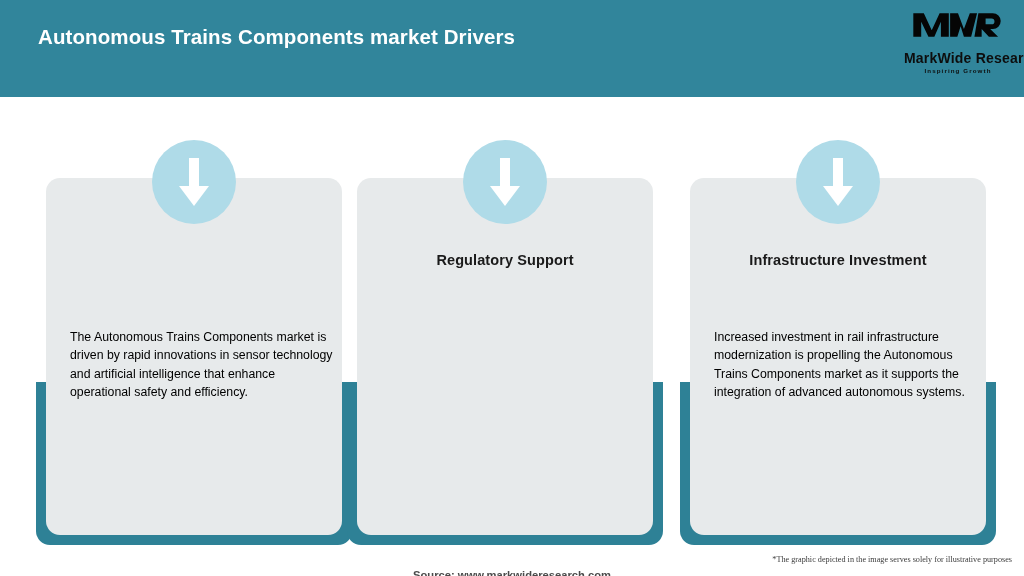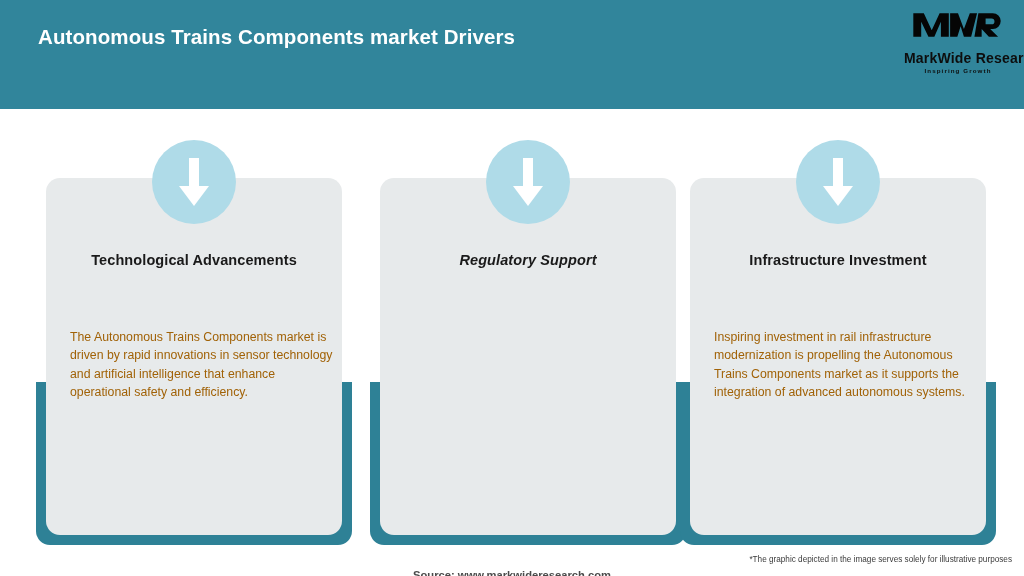--- a/index.html
+++ b/index.html
@@ -15,21 +15,21 @@
     overflow: hidden;
     position: relative;
   }
 
   
   .header {
     position: absolute;
     left: 0;
     top: 0;
     width: 1024px;
-    height: 109px;
+    height: 97px;
     background: #31859B;
   }
   .header-title {
     position: absolute;
     left: 38px;
     top: 25px;
     font-size: 20.5px;
     font-weight: bold;
     color: #ffffff;
     letter-spacing: 0.1px;
@@ -78,21 +78,21 @@
     width: 1024px;
     height: 576px;
   }
   .card-wrap {
     position: absolute;
     top: 140px;
     width: 316px;
     height: 410px;
   }
   .card-wrap.c0 { left: 36px; }
-  .card-wrap.c1 { left: 370px; font-style: italic; }
+  .card-wrap.c1 { left: 347px; }
   .card-wrap.c2 { left: 680px; }
 
   
   .frame {
     position: absolute;
     left: 0;
     top: 242px;
     width: 316px;
     height: 163px;
     background: #2E8196;
@@ -140,21 +140,21 @@
     color: #1a1a1a;
     letter-spacing: 0.1px;
   }
   .card-body {
     position: absolute;
     left: 34px;
     top: 188px;
     width: 268px;
     font-size: 12.3px;
     line-height: 18.3px;
-    color: #a16207;
+    color: #000000;
     text-align: left;
   }
 
   
   .source {
     position: absolute;
     left: 0;
     top: 553px;
     width: 1024px;
     text-align: center;
@@ -163,20 +163,21 @@
     color: #4a4a4a;
     margin-top: 16px;
   }
   .disclaimer {
     position: absolute;
     right: 12px;
     top: 555px;
     font-size: 8.2px;
     color: #3b3b3b;
     white-space: nowrap;
+    font-family: Liberation Serif, serif;
   }
 </style>
 </head>
 <body>
 
 <div class="header">
   <div class="header-title">Autonomous Trains Components market Drivers</div>
 
   <div class="logo">
     <svg class="logo-mark" viewBox="0 0 140 44">
@@ -194,21 +195,20 @@
 <div class="cards">
 
   <div class="card-wrap c0">
     <div class="frame"></div>
     <div class="panel"></div>
     <div class="badge">
       <svg viewBox="0 0 36 52">
           <polygon fill="#FFFFFF" points="13,2 23,2 23,30 33,30 18,50 3,30 13,30"></polygon>
         </svg>
     </div>
-    <div class="card-title">Technological Advancements</div>
     <div class="card-body">The Autonomous Trains Components market is driven by rapid innovations in sensor technology and artificial intelligence that enhance operational safety and efficiency.</div>
   </div>
 
   <div class="card-wrap c1">
     <div class="frame"></div>
     <div class="panel"></div>
     <div class="badge">
       <svg viewBox="0 0 36 52">
           <polygon fill="#FFFFFF" points="13,2 23,2 23,30 33,30 18,50 3,30 13,30"></polygon>
         </svg>
@@ -218,19 +218,19 @@
 
   <div class="card-wrap c2">
     <div class="frame"></div>
     <div class="panel"></div>
     <div class="badge">
       <svg viewBox="0 0 36 52">
           <polygon fill="#FFFFFF" points="13,2 23,2 23,30 33,30 18,50 3,30 13,30"></polygon>
         </svg>
     </div>
     <div class="card-title">Infrastructure Investment</div>
-    <div class="card-body">Inspiring investment in rail infrastructure modernization is propelling the Autonomous Trains Components market as it supports the integration of advanced autonomous systems.</div>
+    <div class="card-body">Increased investment in rail infrastructure modernization is propelling the Autonomous Trains Components market as it supports the integration of advanced autonomous systems.</div>
   </div>
 
 </div>
 
 <div class="source">Source: www.markwideresearch.com</div>
 <div class="disclaimer">*The graphic depicted in the image serves solely for illustrative purposes</div>
 
 </body></html>

